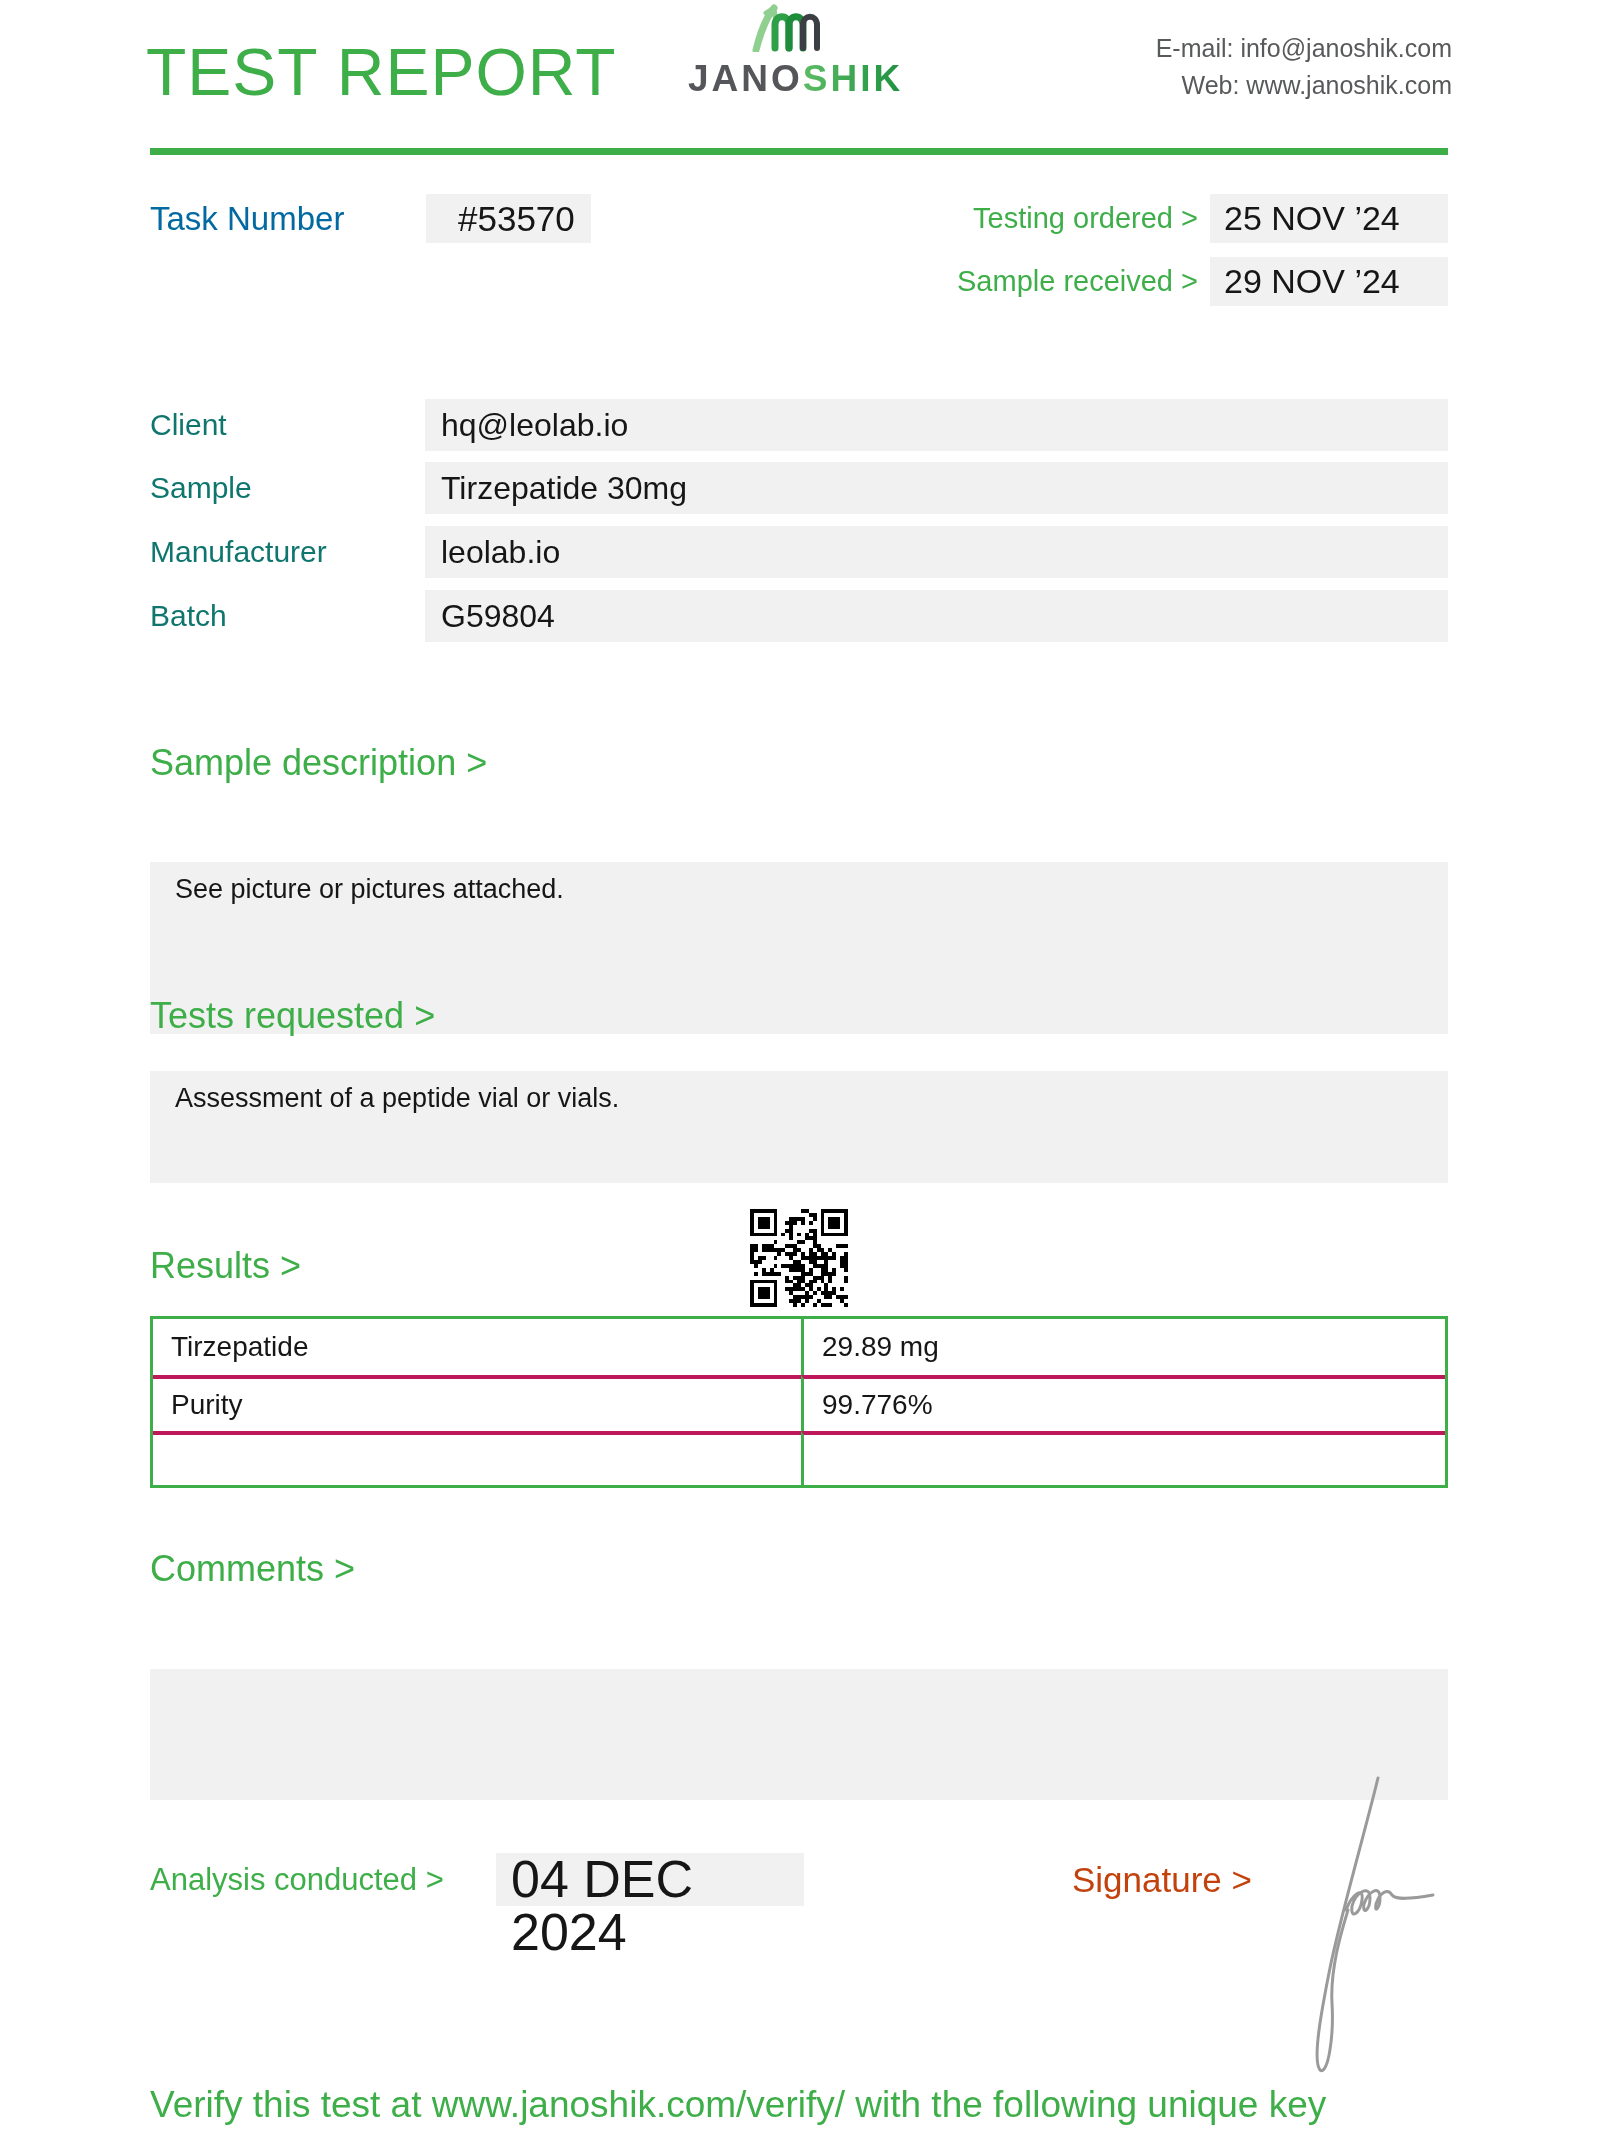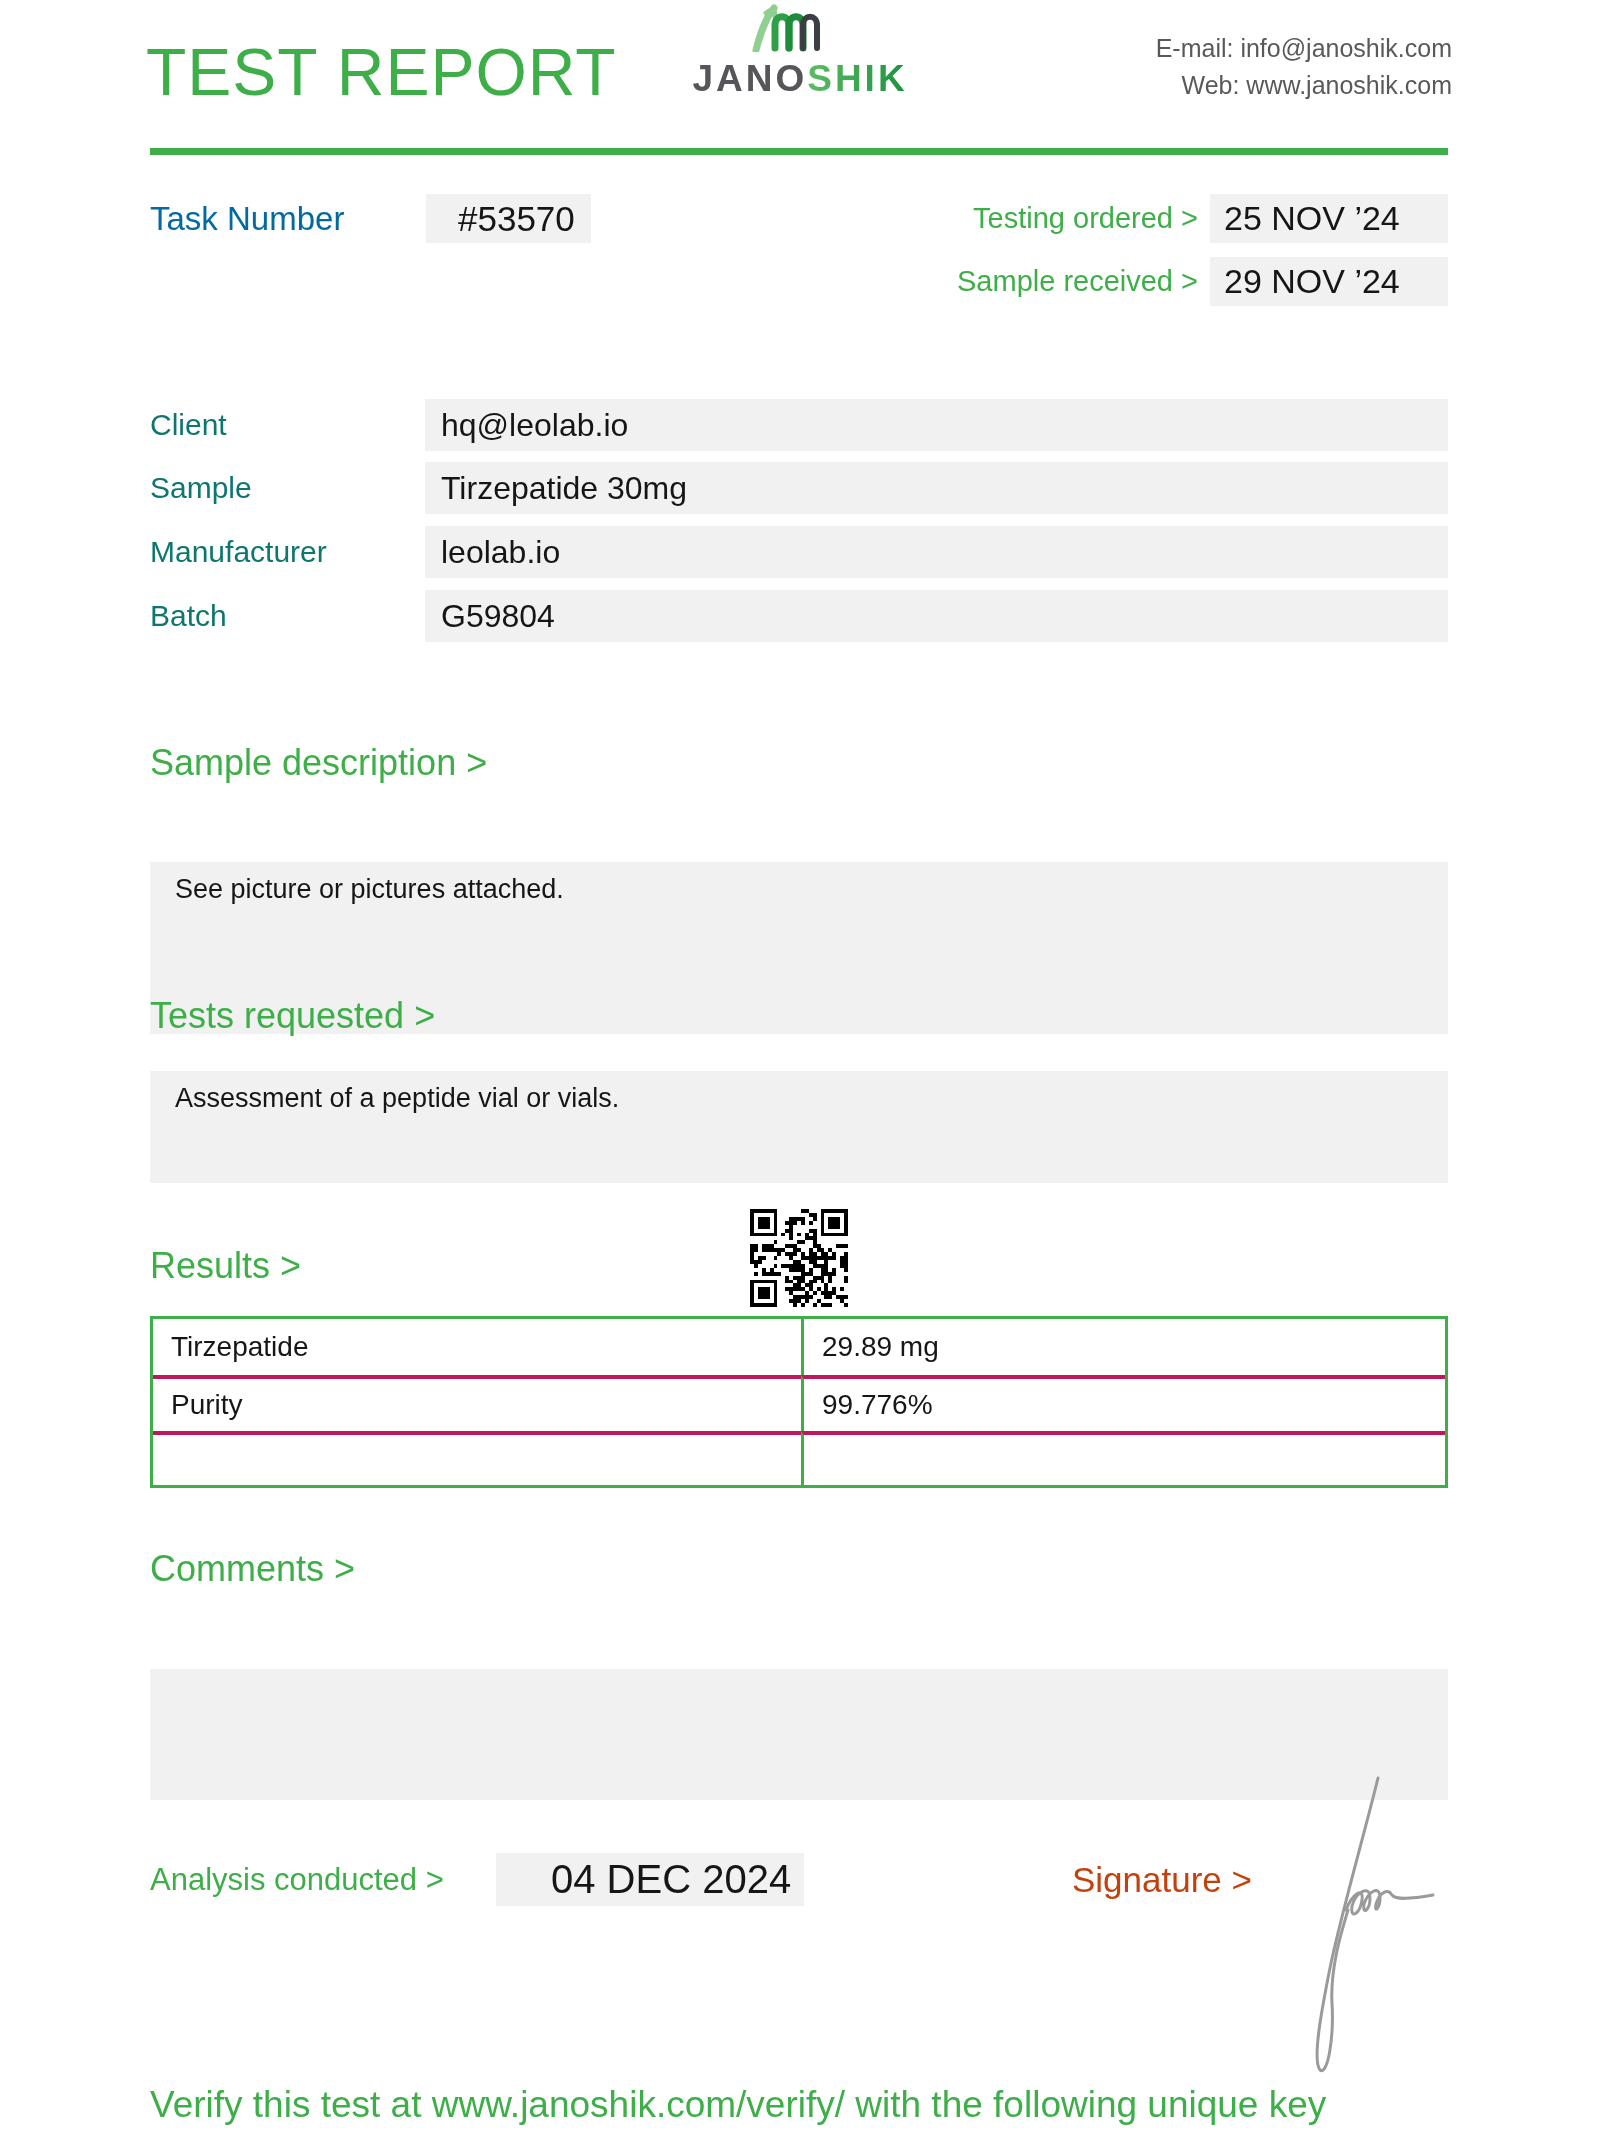--- a/index.html
+++ b/index.html
@@ -5,21 +5,21 @@
   html,body{margin:0;padding:0;background:#ffffff;}
   .page{
     position:relative;width:1600px;height:2133px;background:#ffffff;overflow:hidden;
     font-family:"Liberation Sans","DejaVu Sans",sans-serif;color:#161616;
   }
   .abs{position:absolute;}
   .gbox{position:absolute;background:#F1F1F1;}
   
   .report-title{left:146px;top:34px;font-size:66px;letter-spacing:1px;color:#3EAE49;font-weight:400;}
   .logo-mark{left:748px;top:2px;}
-  .logo-text{left:688px;top:58px;width:224px;text-align:center;font-size:37px;font-weight:700;letter-spacing:3px;color:#55565A;}
+  .logo-text{left:688px;top:58px;width:224px;text-align:left;font-size:37px;font-weight:700;letter-spacing:3px;color:#55565A;}
   .logo-text .shik{
     color:#3EAE49;
     background:linear-gradient(90deg,#5cbc64,#1d9140);
     -webkit-background-clip:text;background-clip:text;
     -webkit-text-fill-color:transparent;
   }
   .contact{right:148px;top:30px;text-align:right;font-size:25px;line-height:37px;color:#58595B;}
   .header-hr{left:150px;top:148px;width:1298px;height:7px;background:#3EAE49;}
   
   .task-label{left:150px;top:194px;font-size:33px;line-height:49px;color:#0369a1;}
@@ -43,21 +43,21 @@
     border:3px solid #3EAE49;box-sizing:border-box;background:#fff;
   }
   .results-table .cell{border-top:4px solid #be185d;box-sizing:border-box;
     font-size:28px;display:flex;align-items:center;padding-left:18px;}
   .results-table .cell.r0{border-top:none;}
   .results-table .cell.c1{border-left:3px solid #3EAE49;}
   .qr{left:750px;top:1209px;width:98px;height:98px;}
   
   .analysis-label{left:150px;top:1853px;font-size:31px;line-height:53px;color:#3EAE49;}
   .analysis-box{left:496px;top:1853px;width:308px;height:53px;}
-  .analysis-box .v{padding-left:15px;font-size:40px;line-height:53px;margin-left:40px;}
+  .analysis-box .v{padding-left:15px;font-size:52px;line-height:53px;}
   .signature-label{left:1072px;top:1853px;font-size:35px;line-height:53px;color:#c2410c;}
   .signature-svg{left:1290px;top:1768px;}
   .verify{left:150px;top:2084px;width:1320px;font-size:37px;color:#3EAE49;white-space:nowrap;}
 </style>
 </head>
 <body>
 
 <div class="page">
 
   <div class="abs report-title">TEST REPORT</div>

